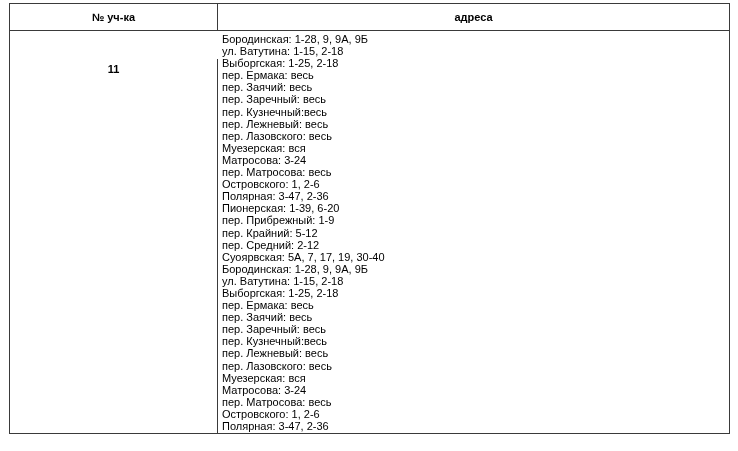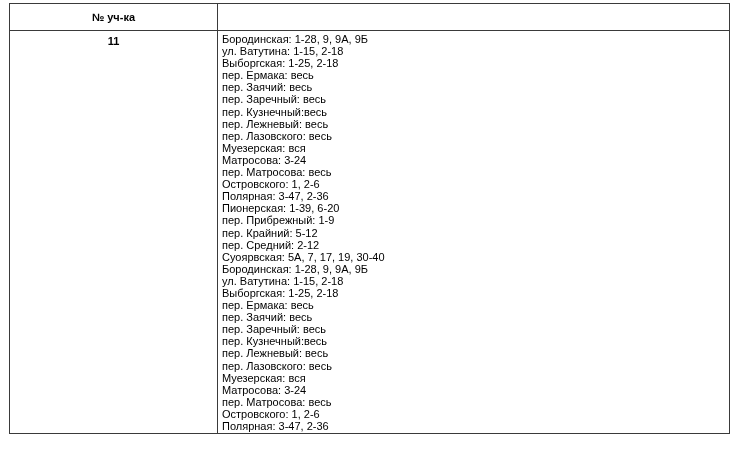--- a/index.html
+++ b/index.html
@@ -57,37 +57,39 @@
     align-items: stretch;
   }
   .td {
     box-sizing: border-box;
   }
   .num {
     font-weight: bold;
     font-size: 11px;
     text-align: center;
     padding-top: 4px;
+    margin-top: 28px;
   }
   .addr {
     padding: 2px 4px 1px 4px;
     font-size: 11px;
     line-height: 12.1px;
   }
   .addr-line {
     white-space: nowrap;
   }
 </style>
 </head>
 <body>
 
 <div class="page">
   <div class="tbl">
     <div class="thead">
       <div class="th col1">№ уч-ка</div>
+      <div class="th col2">адреса</div>
     </div>
     <div class="trow">
       <div class="td col1 num">11</div>
       <div class="td col2 addr">
           <div class="addr-line">Бородинская: 1-28, 9, 9А, 9Б</div>
           <div class="addr-line">ул. Ватутина: 1-15, 2-18</div>
           <div class="addr-line">Выборгская: 1-25, 2-18</div>
           <div class="addr-line">пер. Ермака: весь</div>
           <div class="addr-line">пер. Заячий: весь</div>
           <div class="addr-line">пер. Заречный: весь</div>

